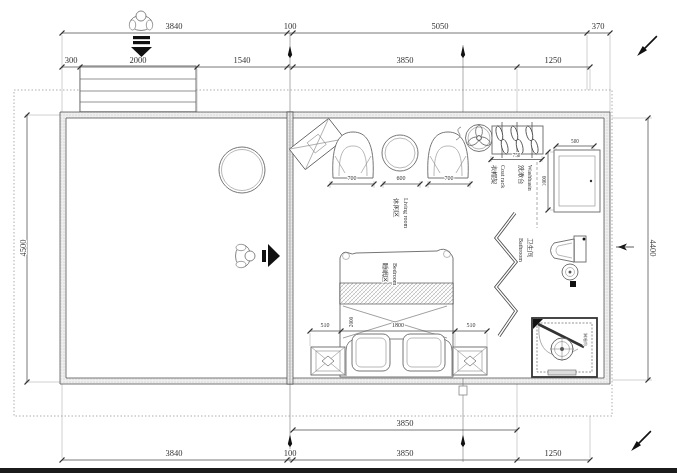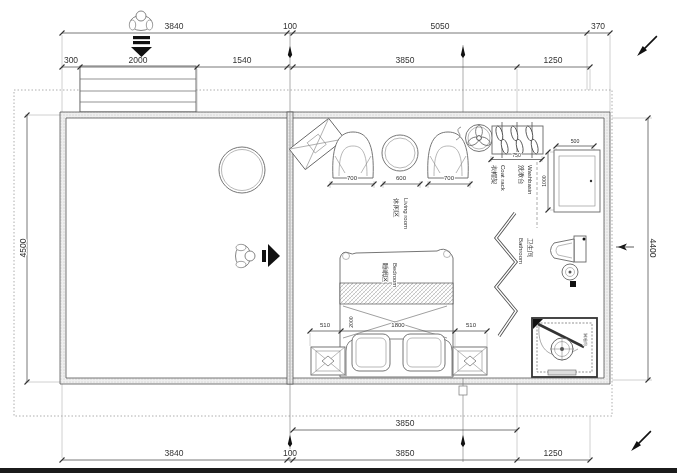--- a/index.html
+++ b/index.html
@@ -1,17 +1,17 @@
 <!DOCTYPE html>
 <html><head>
 <meta charset="utf-8">
 <style>
   html,body{margin:0;padding:0;background:#fff;}
   #stage{position:relative;width:677px;height:473px;background:#fff;overflow:hidden;
-         font-family:Liberation Sans, sans-serif;}
+         font-family:Liberation Serif, serif;}
   svg{display:block}
   .wall{fill:url(#stipple);stroke:#555;stroke-width:0.8;}
   .dim-line{stroke:#555;stroke-width:0.8;fill:none;}
   .witness{stroke:#aaa;stroke-width:0.55;fill:none;}
   .tick{stroke:#333;stroke-width:1.1;fill:none;}
   .furn{fill:#fff;stroke:#666;stroke-width:0.9;}
   .furn-thin{fill:none;stroke:#888;stroke-width:0.6;}
   .blackfill{fill:#111;stroke:none;}
   text{fill:#333;text-anchor:middle;paint-order:stroke;stroke:#fff;stroke-width:2px;stroke-linejoin:round;}
   .t-big{font-size:8.5px;}

